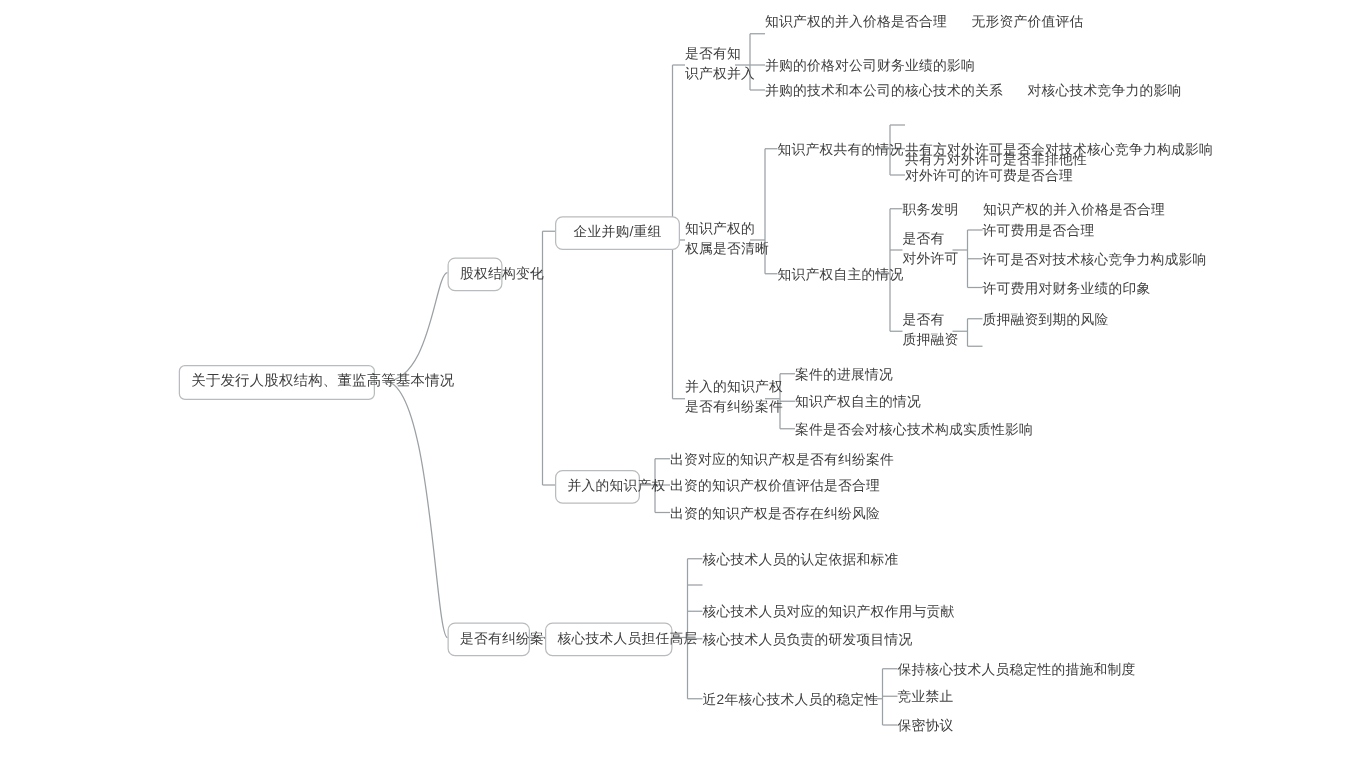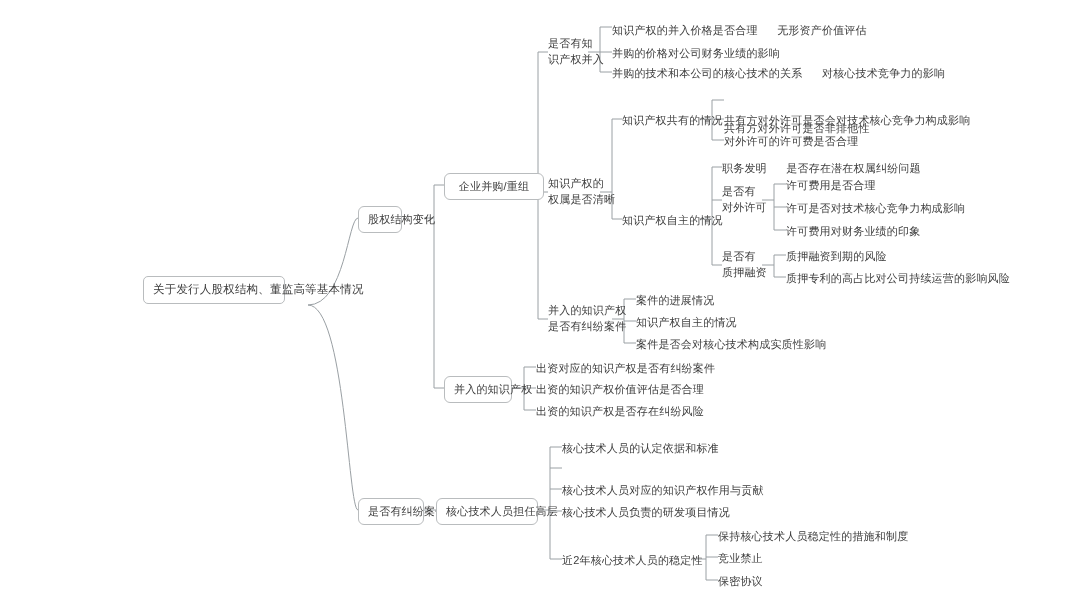--- a/index.html
+++ b/index.html
@@ -124,61 +124,60 @@
       <path d="M550,559 L562,559"></path>
 
       <path d="M694,559 L706,559"></path>
       <path d="M706,535 L706,580"></path>
       <path d="M706,535 L718,535"></path>
       <path d="M706,557 L718,557"></path>
       <path d="M706,580 L718,580"></path>
     </g>
   </svg>
 
-  <div class="node boxed root" style="left:143px;top:276px;width:142px;">关于发行人股权结构、董监高等基本情况</div>
+  <div class="node boxed root" style="left:143px;top:292px;width:157px;">关于发行人股权结构、董监高等基本情况</div>
 
   <div class="node boxed" style="left:358px;top:206px;width:44px;">股权结构变化</div>
 
   <div class="node boxed" style="left:358px;top:498px;width:66px;">是否有纠纷案件</div>
 
   <div class="node boxed" style="left:444px;top:173px;width:100px;">企业并购/重组</div>
 
   <div class="node boxed" style="left:444px;top:376px;width:68px;">并入的知识产权</div>
 
   <div class="node boxed" style="left:436px;top:498px;width:102px;">核心技术人员担任高层</div>
 
   <div class="node plain two-line" style="left:548px;top:36px;width:60px;">是否有知
 识产权并入</div>
 
-  <div class="node plain leaf" style="left:612px;top:23px;text-align:center;">知识产权的并入价格是否合理      无形资产价值评估</div>
+  <div class="node plain leaf" style="left:612px;top:11px;text-align:center;">知识产权的并入价格是否合理      无形资产价值评估</div>
   <div class="node plain leaf" style="left:612px;top:46px;">并购的价格对公司财务业绩的影响</div>
   <div class="node plain leaf" style="left:612px;top:66px;">并购的技术和本公司的核心技术的关系      对核心技术竞争力的影响</div>
 
   <div class="node plain two-line" style="left:548px;top:176px;width:72px;">知识产权的
 权属是否清晰</div>
 
   <div class="node plain" style="left:622px;top:113px;">知识产权共有的情况</div>
   <div class="node plain leaf" style="left:724px;top:94px;margin-top:27px;">共有方对外许可是否非排他性</div>
   <div class="node plain leaf" style="left:724px;top:113px;">共有方对外许可是否会对技术核心竞争力构成影响</div>
   <div class="node plain leaf" style="left:724px;top:134px;">对外许可的许可费是否合理</div>
 
   <div class="node plain" style="left:622px;top:213px;">知识产权自主的情况</div>
 
-  <div class="node plain leaf" style="left:722px;top:161px;">职务发明      是否存在潜在权属纠纷问题</div>
+  <div class="node plain leaf" style="left:722px;top:161px;">职务发明      知识产权的并入价格是否合理</div>
 
   <div class="node plain two-line" style="left:722px;top:184px;width:52px;">是否有
 对外许可</div>
   <div class="node plain leaf" style="left:786px;top:178px;">许可费用是否合理</div>
   <div class="node plain leaf" style="left:786px;top:201px;">许可是否对技术核心竞争力构成影响</div>
   <div class="node plain leaf" style="left:786px;top:224px;">许可费用对财务业绩的印象</div>
 
   <div class="node plain two-line" style="left:722px;top:249px;width:52px;">是否有
 质押融资</div>
   <div class="node plain leaf" style="left:786px;top:249px;">质押融资到期的风险</div>
-  <div class="node plain leaf" style="left:786px;top:271px;">质押专利的高占比对公司持续运营的影响风险</div>
 
   <div class="node plain two-line" style="left:548px;top:303px;width:86px;">并入的知识产权
 是否有纠纷案件</div>
   <div class="node plain leaf" style="left:636px;top:293px;">案件的进展情况</div>
   <div class="node plain leaf" style="left:636px;top:315px;">知识产权自主的情况</div>
   <div class="node plain leaf" style="left:636px;top:337px;">案件是否会对核心技术构成实质性影响</div>
 
   <div class="node plain leaf" style="left:536px;top:361px;">出资对应的知识产权是否有纠纷案件</div>
   <div class="node plain leaf" style="left:536px;top:382px;">出资的知识产权价值评估是否合理</div>
   <div class="node plain leaf" style="left:536px;top:404px;">出资的知识产权是否存在纠纷风险</div>

